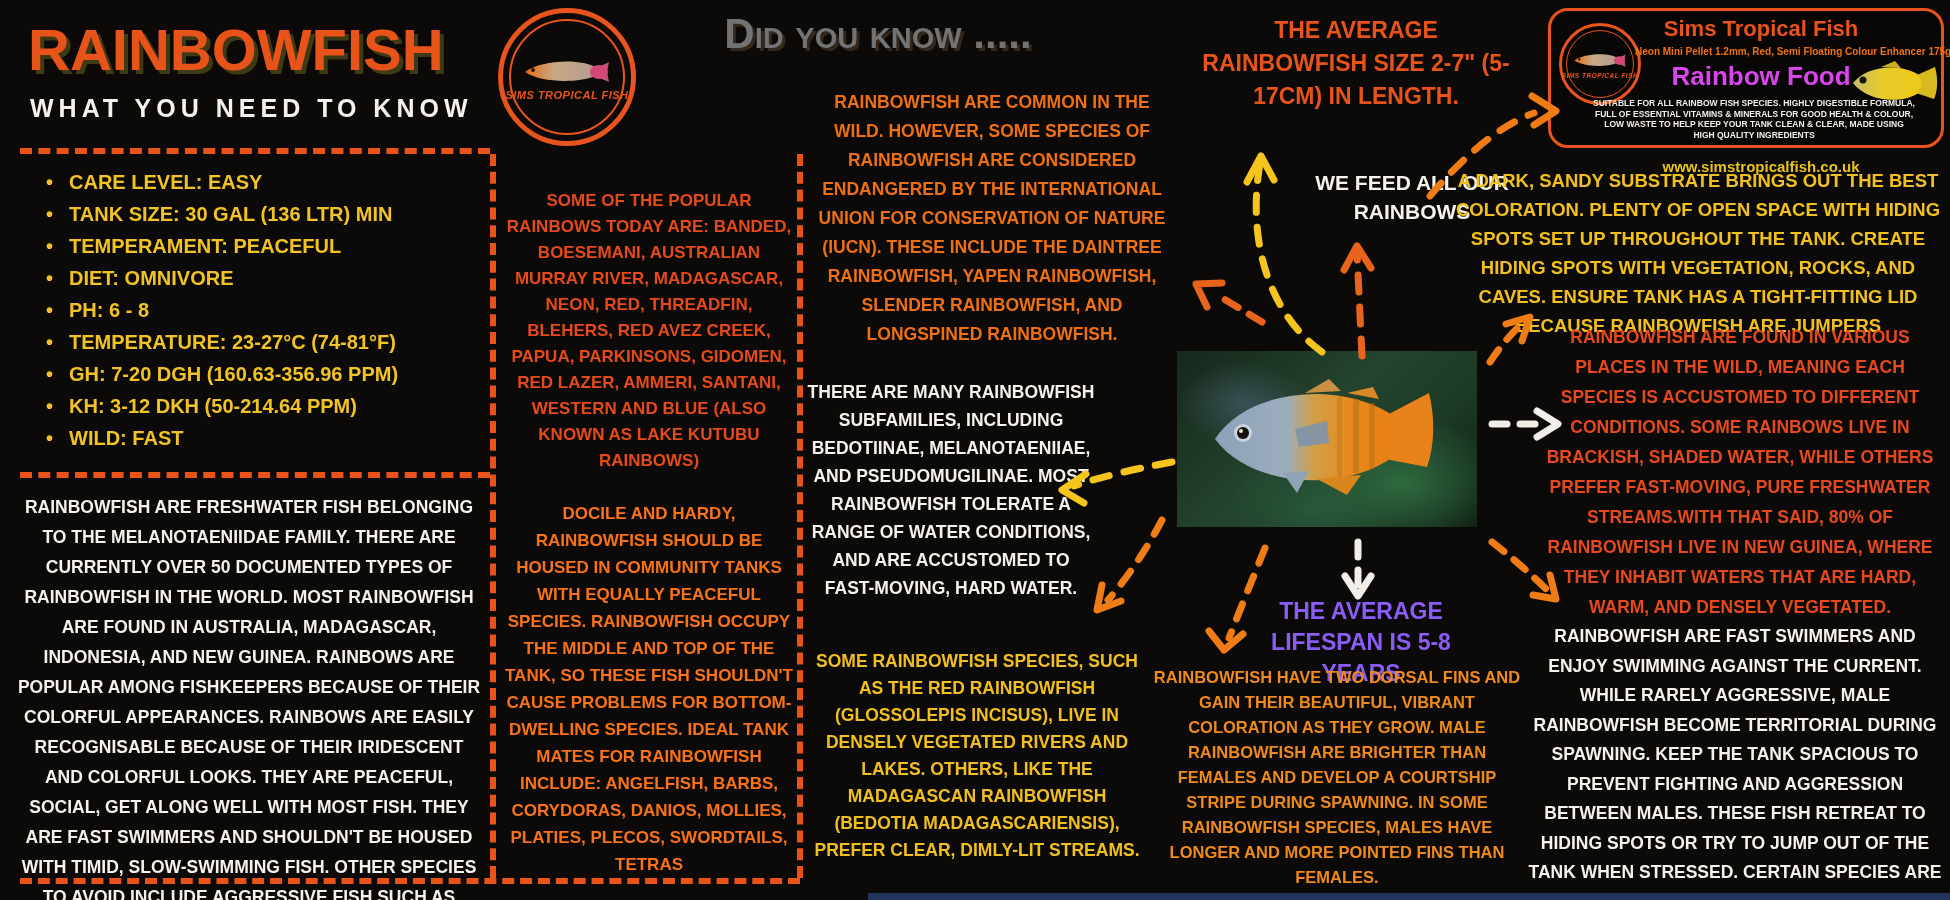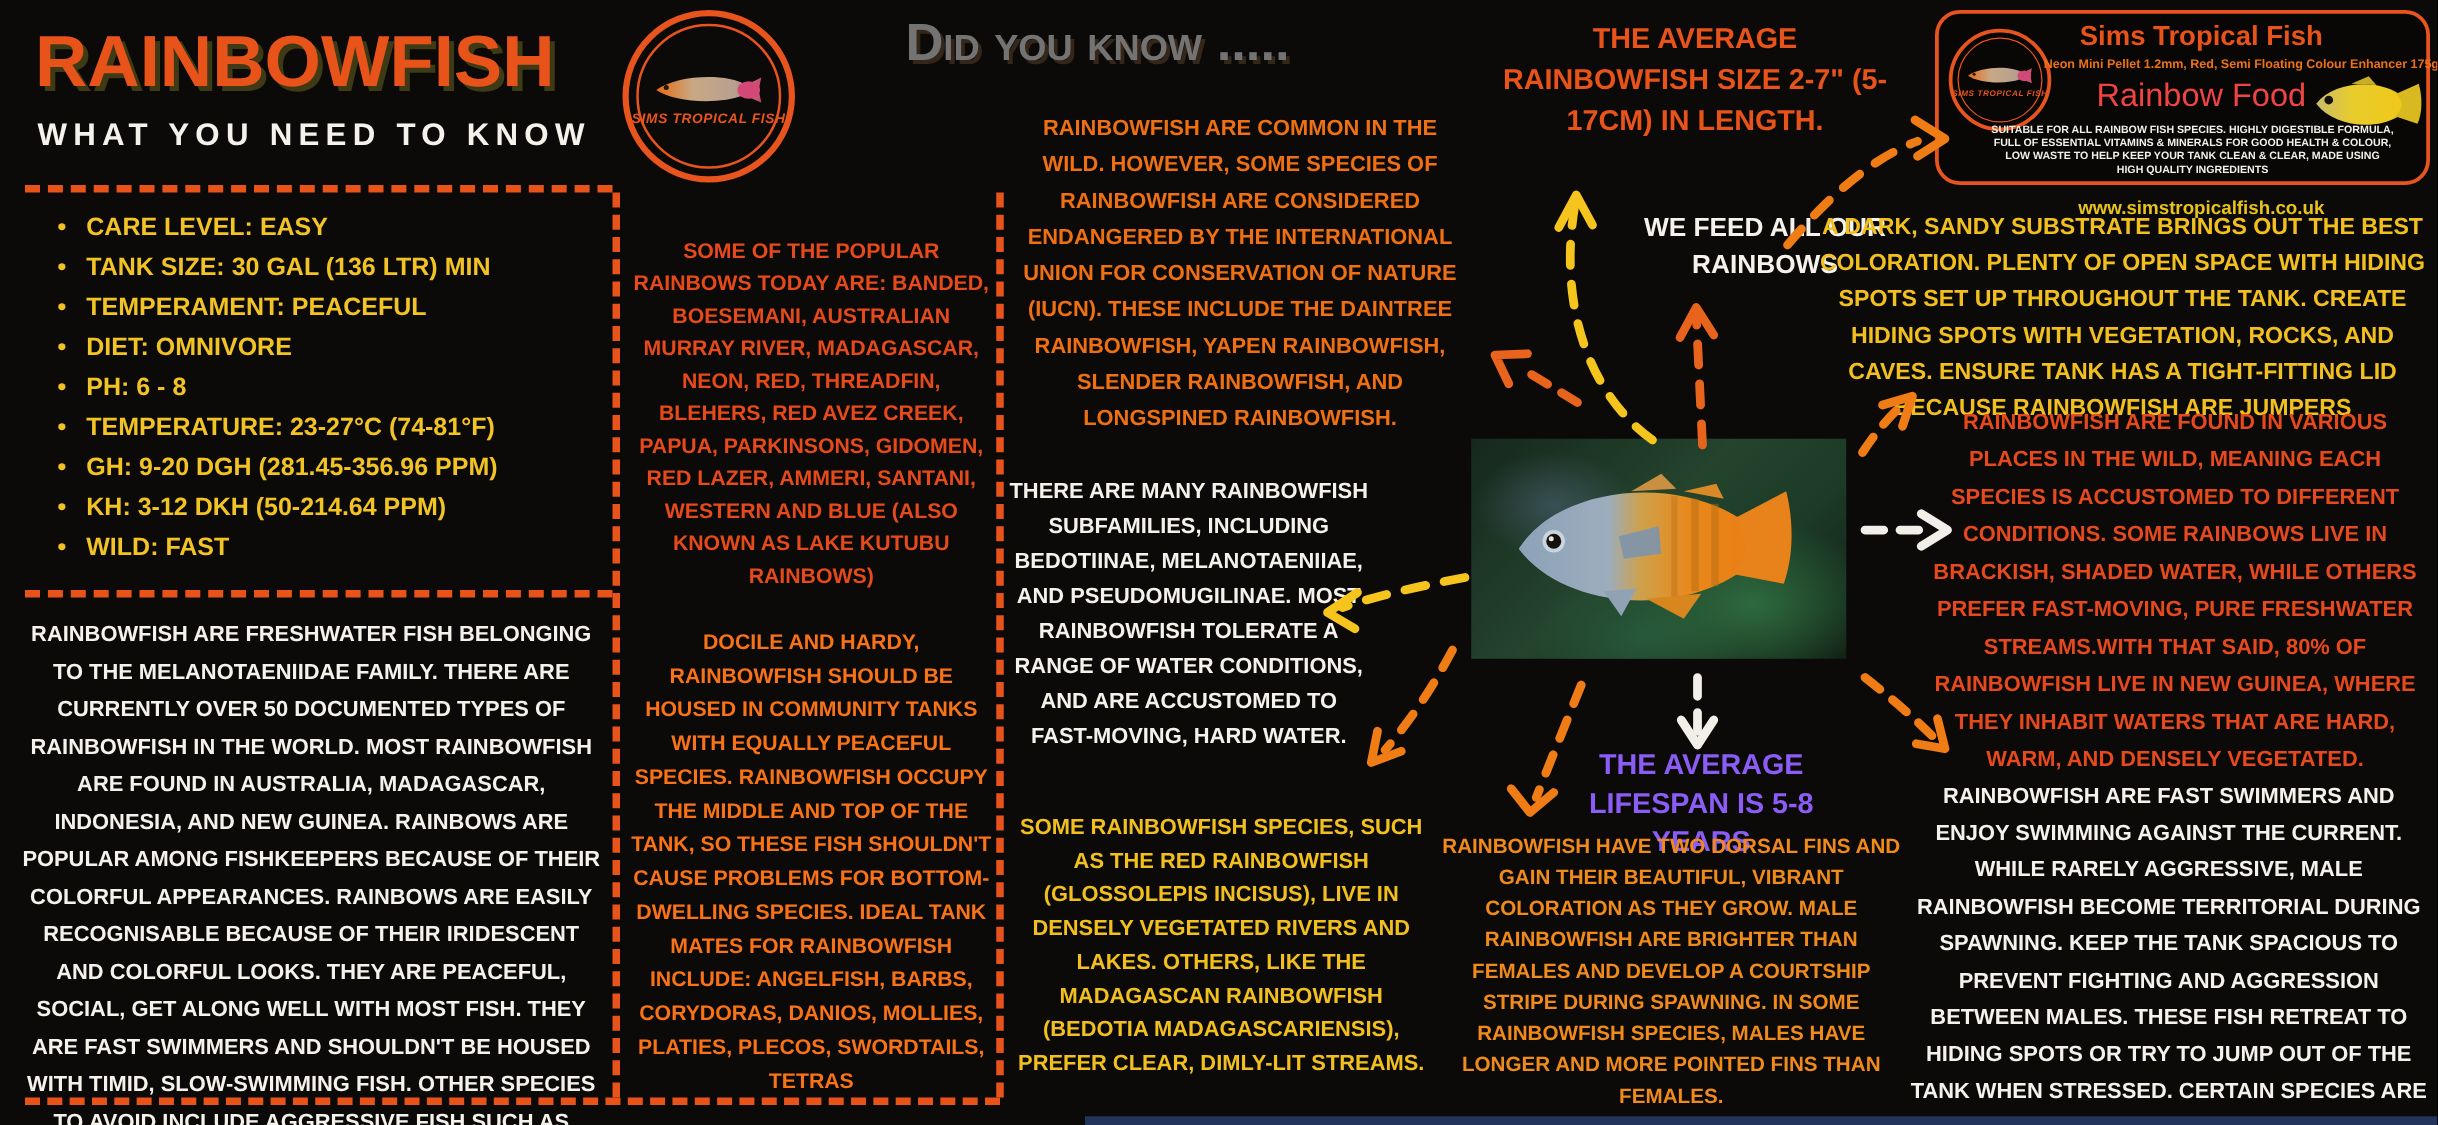--- a/index.html
+++ b/index.html
@@ -75,21 +75,21 @@
   .logo-small::before { inset:4px; border-width:1.5px; }
   .logo-small .logo-text { font-size:6.5px; }
 
   
   .product-box {
     left:1548px; top:8px; width:396px; height:140px;
     border:3px solid #e8541d; border-radius:20px; background:#080705;
   }
   .pb-brand   { left:96px; top:5px;  width:228px; font-size:22px; font-weight:bold; color:#e8531a; text-align:center; white-space:nowrap; }
   .pb-pellet  { left:84px; top:35px; width:248px; font-size:10px; font-weight:bold; color:#ee7214; text-align:center; white-space:nowrap; }
-  .pb-product { left:96px; top:50px; width:228px; font-size:26px; font-weight:normal; color:#ef4444; text-align:center; white-space:nowrap; }
+  .pb-product { left:96px; top:50px; width:228px; font-size:26px; font-weight:bold; color:#d946ef; text-align:center; white-space:nowrap; }
   .pb-desc    { left:42px; top:87px; width:322px; font-size:8.5px; line-height:10.5px; font-weight:bold; color:#f2efe8; text-align:center; }
   .pb-site    { left:96px; top:119px; width:228px; font-size:15px; font-weight:bold; color:#e8c31c; text-align:center; white-space:nowrap;margin-top:28px; }
   .pb-fish    { right:2px; top:44px; }
 
   
   .photo {
     left:1177px; top:351px; width:300px; height:176px;
     background:
       radial-gradient(90px 60px at 22% 30%, rgba(90,110,140,0.45), rgba(0,0,0,0) 70%),
       radial-gradient(140px 90px at 75% 75%, #2e6a3e, rgba(0,0,0,0) 75%),
@@ -131,21 +131,21 @@
     <li>
         <span class="dot">•</span>
         <span>PH: 6 - 8</span>
       </li>
     <li>
         <span class="dot">•</span>
         <span>TEMPERATURE: 23-27°C (74-81°F)</span>
       </li>
     <li>
         <span class="dot">•</span>
-        <span>GH: 9-20 DGH (281.45-356.96 PPM)</span>
+        <span>GH: 7-20 DGH (160.63-356.96 PPM)</span>
       </li>
     <li>
         <span class="dot">•</span>
         <span>KH: 3-12 DKH (50-214.64 PPM)</span>
       </li>
     <li>
         <span class="dot">•</span>
         <span>WILD: FAST</span>
       </li>
   </ul>

